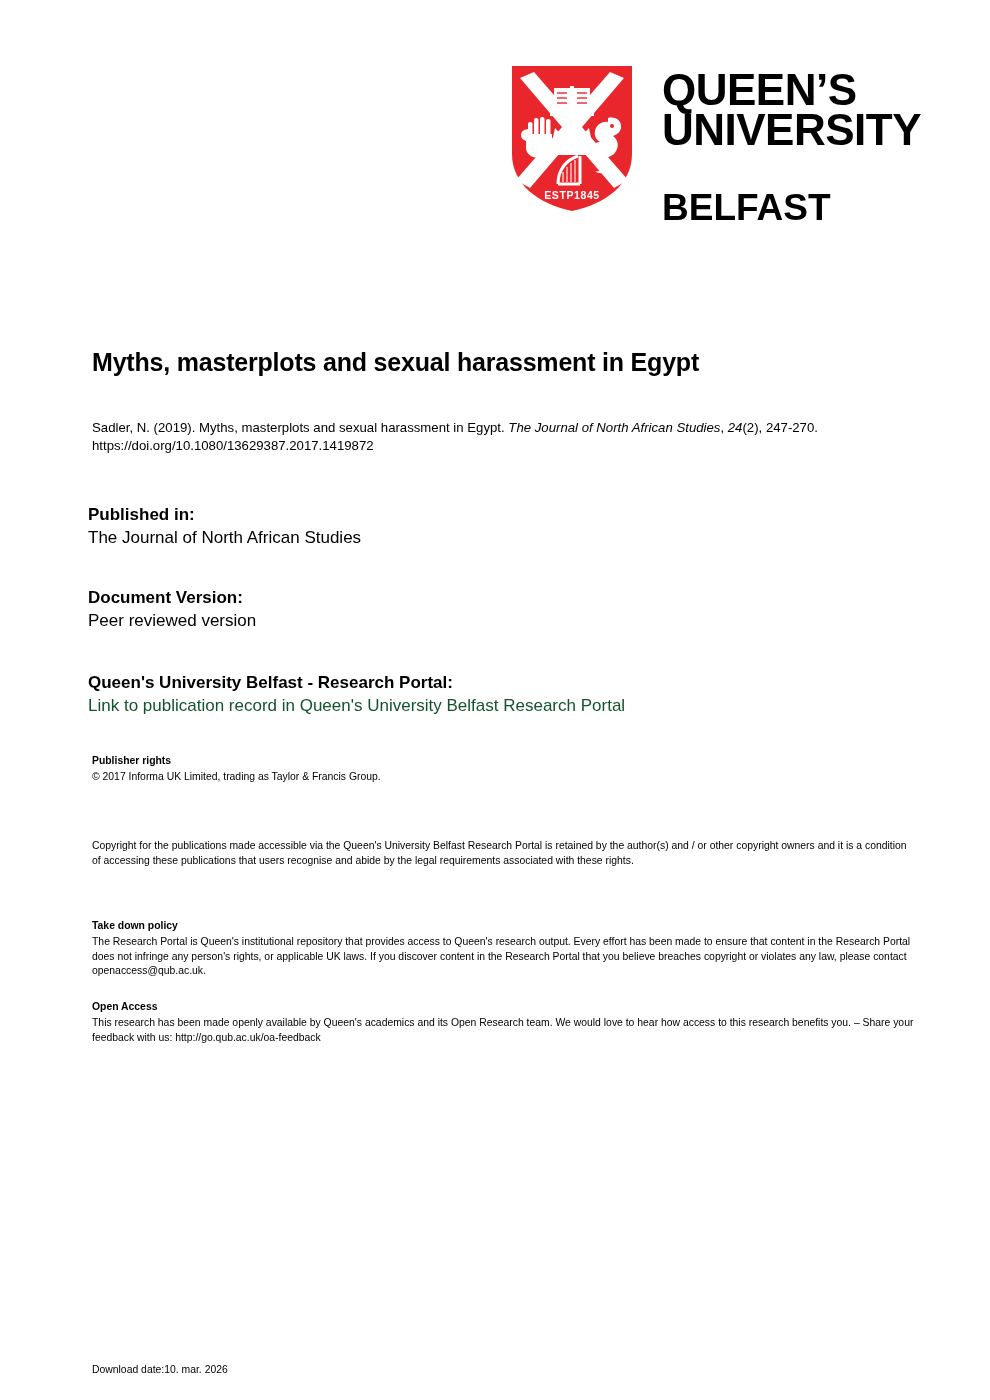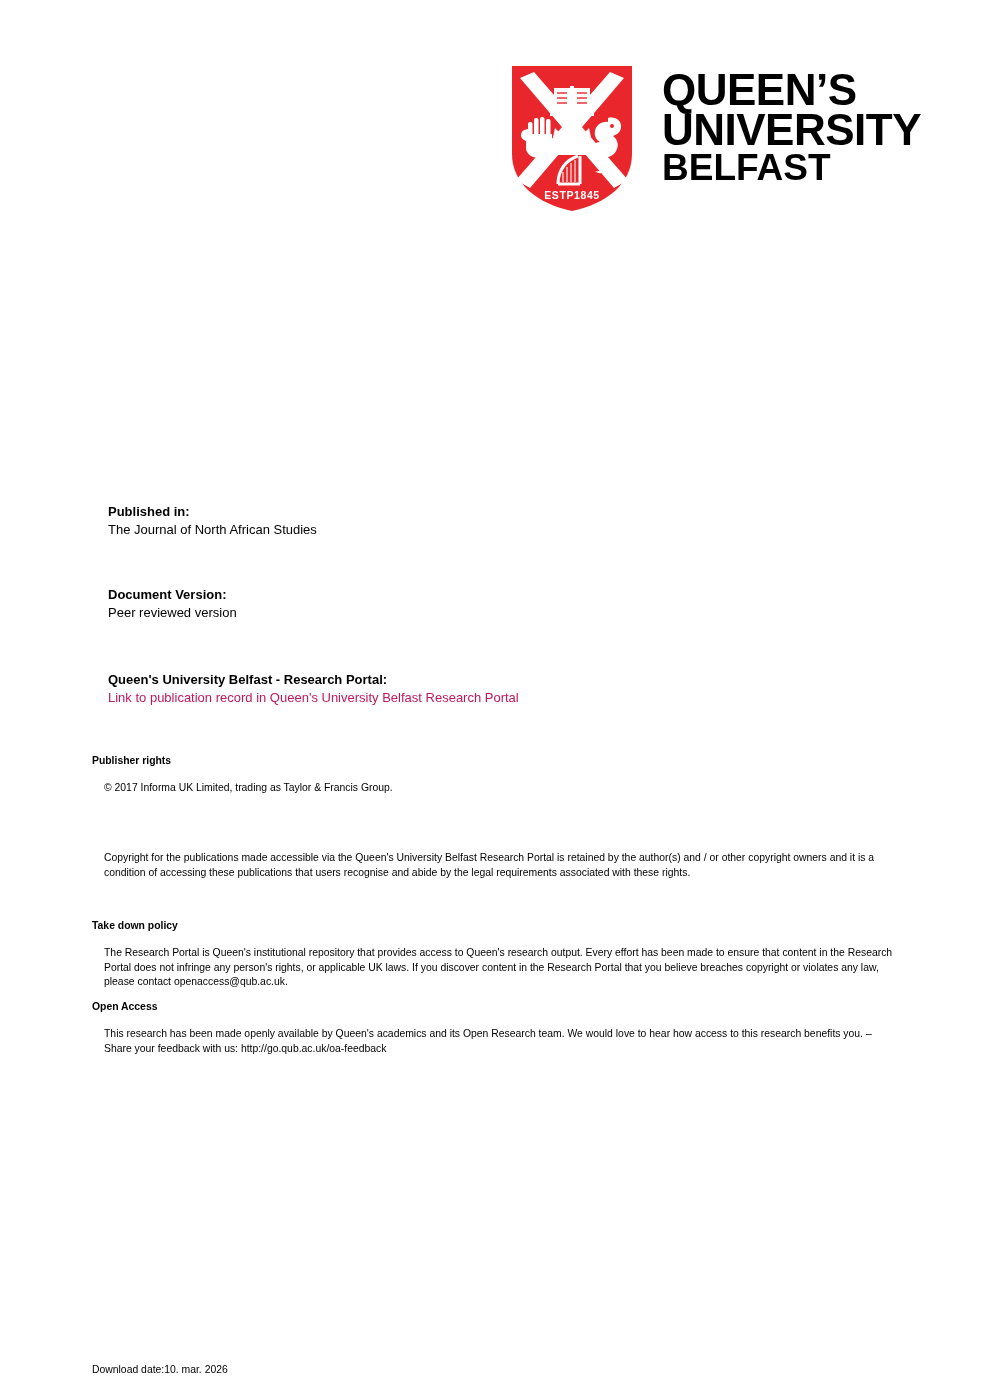--- a/index.html
+++ b/index.html
@@ -42,20 +42,21 @@
     font-weight: 700;
     display: block;
     white-space: nowrap;
   }
   .wm-line3 {
     font-size: 37px;
     font-weight: 600;
     display: block;
     white-space: nowrap;
     letter-spacing: 0px;
+    margin-top: 40px;
   }
 
   
   .doc-title {
     position: absolute;
     left: 92px;
     top: 331px;
     font-size: 25px;
     font-weight: 700;
     letter-spacing: -0.2px;
@@ -69,55 +70,55 @@
     top: 419px;
     width: 790px;
     font-size: 13.2px;
     line-height: 1.35;
   }
   .citation i { font-style: italic; }
 
   
   .meta {
     position: absolute;
-    left: 108px;
-    font-size: 13px;
+    left: 88px;
+    font-size: 17px;
     line-height: 1.38;
   }
   .meta .hdr {
     font-weight: 700;
     display: block;
   }
   .meta .val { display: block; }
 
   #meta-published { top: 503px; }
   #meta-version   { top: 586px; }
   #meta-portal    { top: 671px; }
 
   .portal-link {
-    color: #be185d;
+    color: #14532d;
     text-decoration: none;
     display: block;
   }
 
   
   .rights {
     position: absolute;
     left: 92px;
     width: 822px;
     font-size: 10.4px;
     line-height: 1.42;
   }
   .rights .r-hdr {
     font-weight: 700;
     display: block;
     margin-bottom: 1px;
   }
   .rights p {
-    margin: 12px;
+    margin: 0;
   }
 
   #rights-publisher { top: 754px; }
   #rights-general   { top: 839px; }
   #rights-takedown  { top: 919px; }
   #rights-openaccess{ top: 1000px; }
 
   
   .footer {
     position: absolute;
@@ -197,21 +198,25 @@
       </svg>
     </div>
 
     <div class="wordmark">
       <span class="wm-line1">QUEEN’S</span>
       <span class="wm-line2">UNIVERSITY</span>
       <span class="wm-line3">BELFAST</span>
     </div>
   </div>
 
-
+  <h1 class="doc-title">Myths, masterplots and sexual harassment in Egypt</h1>
+
+  <div class="citation">
+    <span>Sadler, N. (2019). Myths, masterplots and sexual harassment in Egypt. </span><i>The Journal of North African Studies</i><span>, </span><i>24</i><span>(2), 247-270. https://doi.org/10.1080/13629387.2017.1419872</span>
+  </div>
 
   <div class="meta" id="meta-published">
     <span class="hdr">Published in:</span>
     <span class="val">The Journal of North African Studies</span>
   </div>
 
   <div class="meta" id="meta-version">
     <span class="hdr">Document Version:</span>
     <span class="val">Peer reviewed version</span>
   </div>

